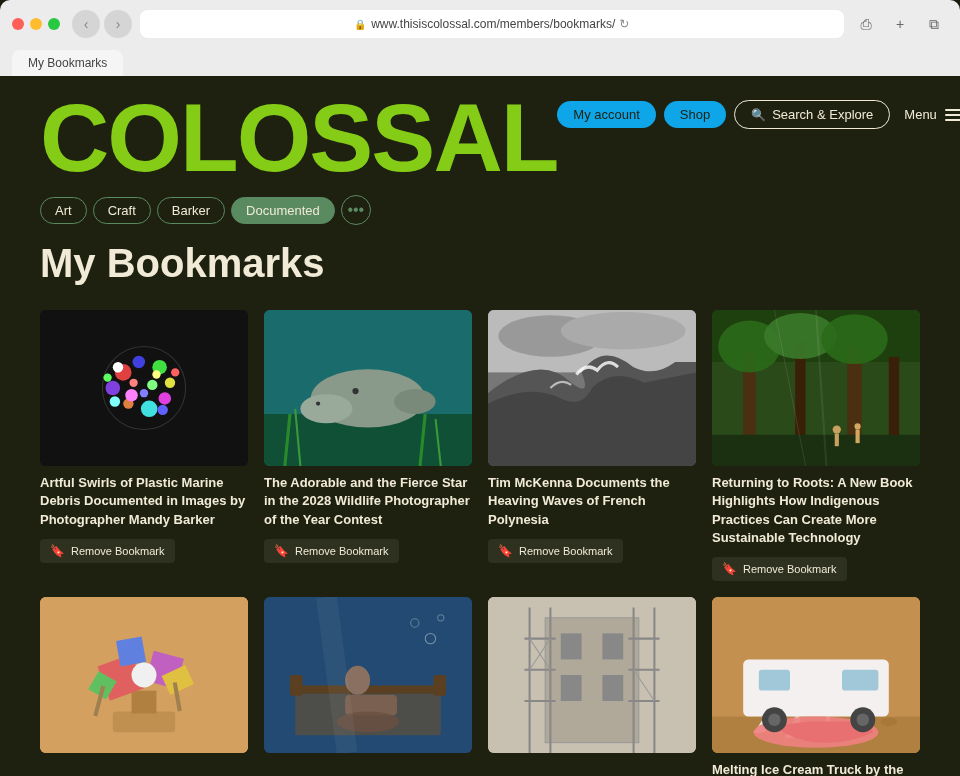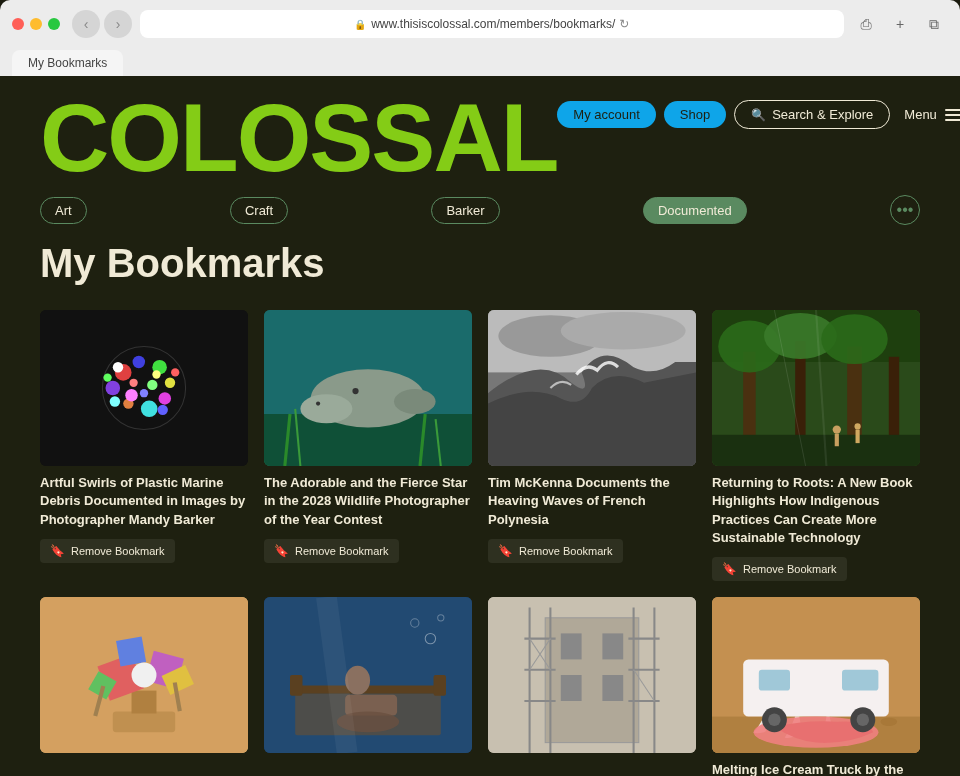--- a/index.html
+++ b/index.html
@@ -170,21 +170,21 @@
       width: 22px;
       height: 2px;
       background: #f0ead6;
       border-radius: 1px;
     }
 
     
     .category-tabs {
       display: flex;
       gap: 6px;
-      justify-content: space-between;
+      justify-content: flex-start;
       padding: 12px 0 16px;
       align-items: center;
     }
     .cat-tab {
       border: 1.5px solid #5a8a60;
       border-radius: 20px;
       padding: 5px 14px;
       font-size: 13px;
       color: #f0ead6;
       cursor: pointer;

